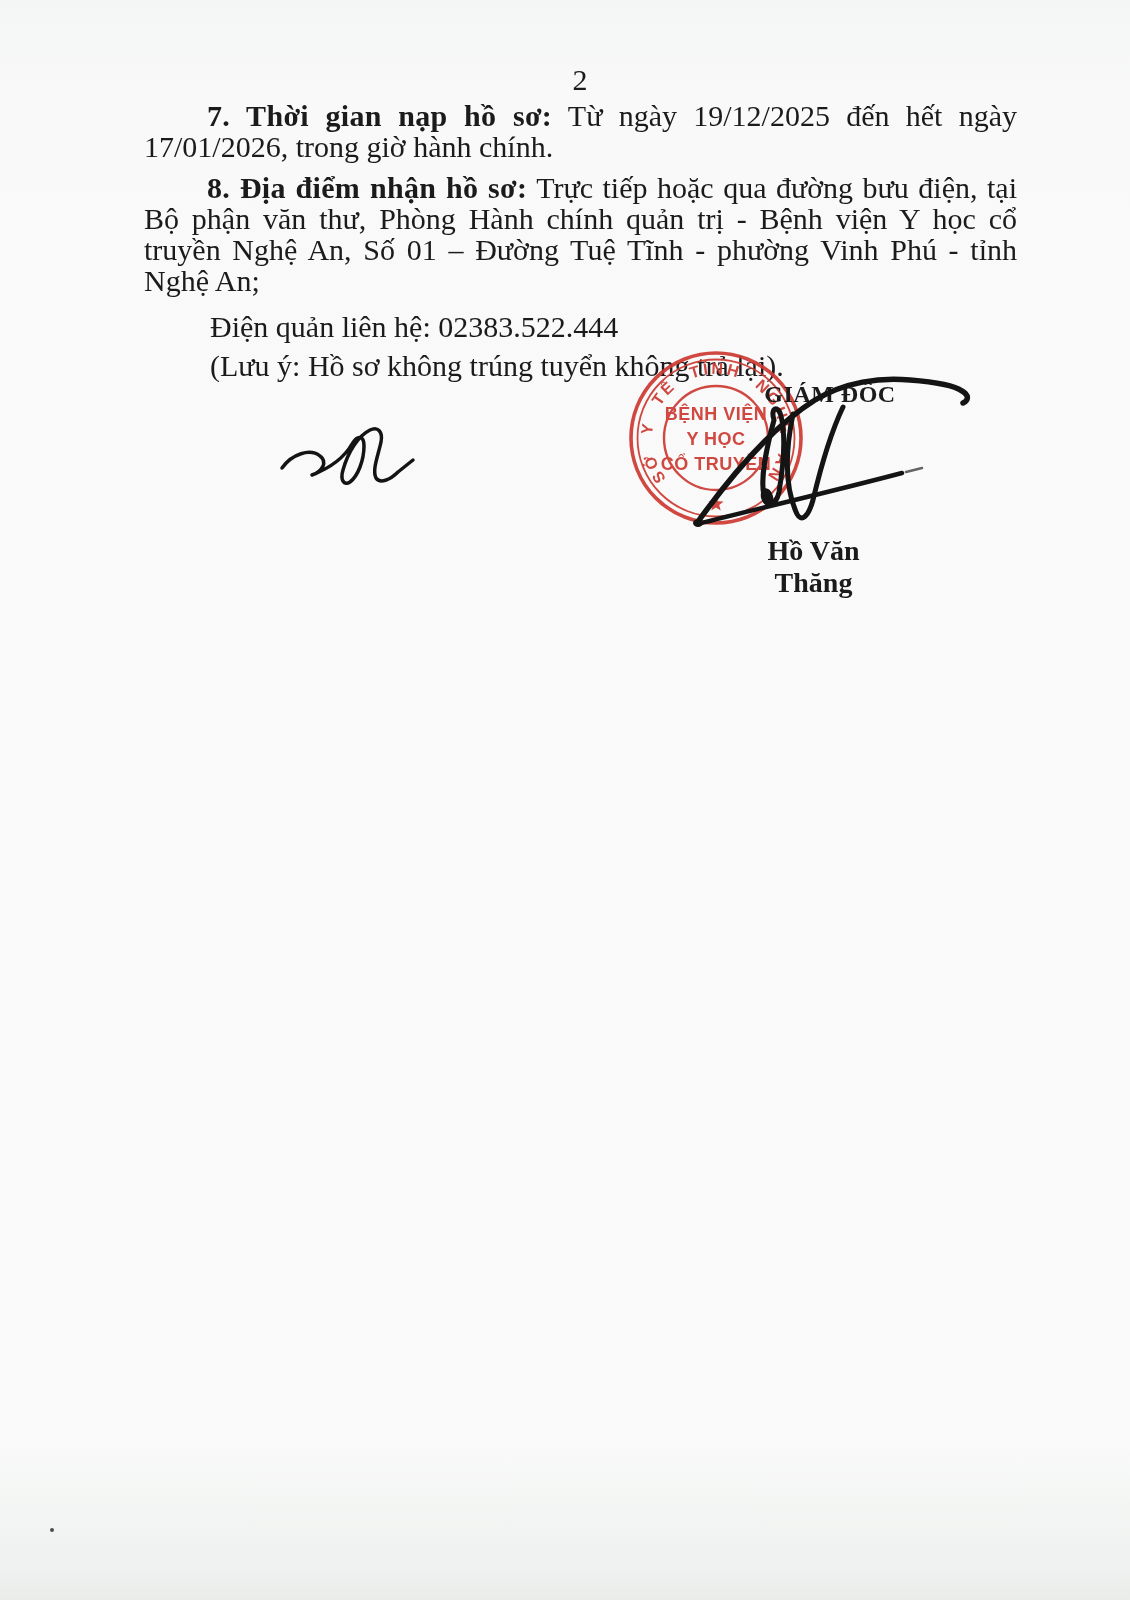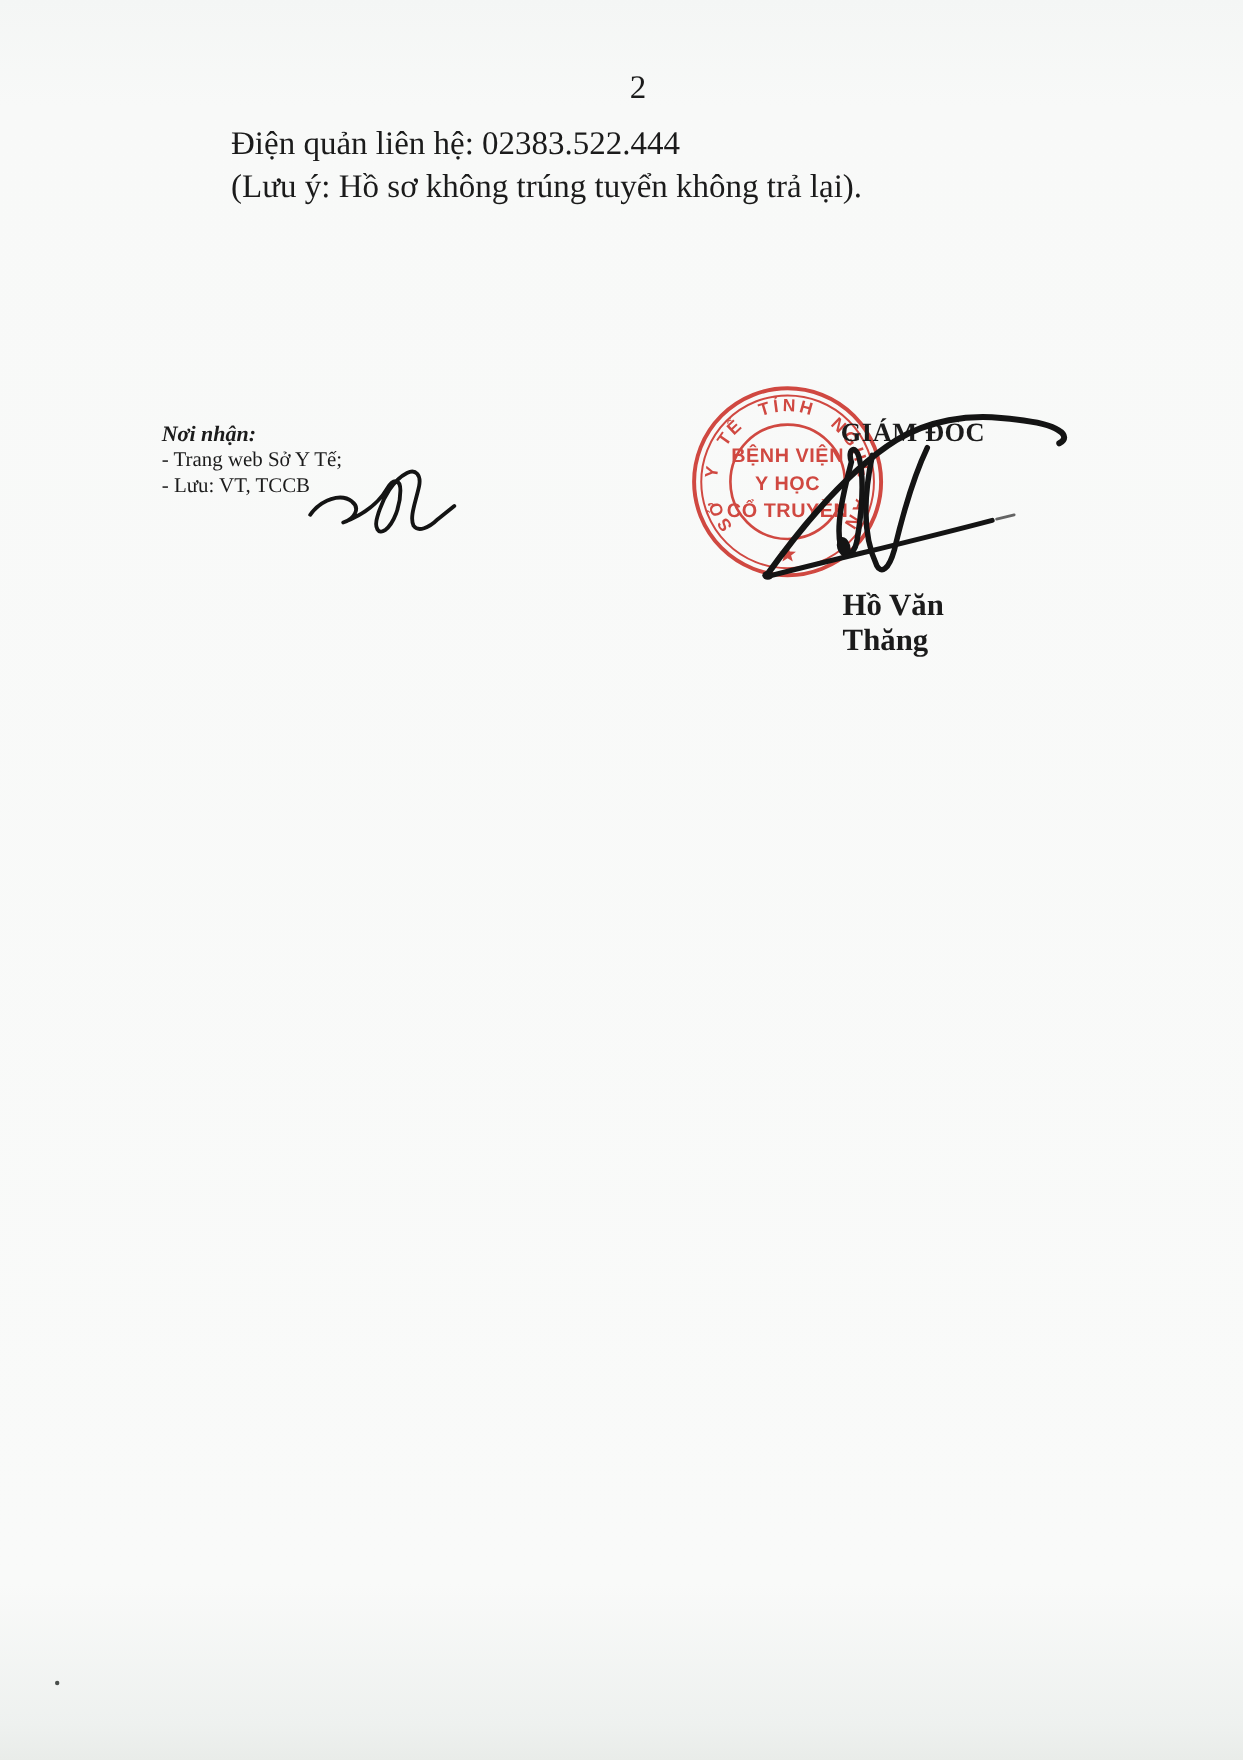--- a/index.html
+++ b/index.html
@@ -53,22 +53,22 @@
   .sig-title {
     position: absolute;
     left: 757px; top: 381px; width: 146px;
     text-align: center;
     font-size: 24px;
     font-weight: bold;
     letter-spacing: 0.5px;
   }
   .sig-name {
     position: absolute;
-    left: 766px; top: 535px; width: 175px;
-    text-align: left;
+    left: 726px; top: 535px; width: 175px;
+    text-align: center;
     font-size: 28px;
     font-weight: bold;
   }
   .stamp-svg {
     position: absolute;
     left: 610px; top: 335px;
     opacity: 0.92;
   }
   .stamp-svg circle { fill: none; stroke: #cd3a32; }
   .stamp-center-text {
@@ -99,29 +99,26 @@
   }
 </style>
 </head>
 <body>
 
 <div class="page">
 
   <div class="pagenum">2</div>
 
   <div class="doc-body">
+    <p class="para"><b>7. Thời gian nạp hồ sơ:</b> <span>Từ ngày 19/12/2025 đến hết ngày 17/01/2026, trong giờ hành chính.</span></p>
+    <p class="para"><b>8. Địa điểm nhận hồ sơ:</b> <span>Trực tiếp hoặc qua đường bưu điện, tại Bộ phận văn thư, Phòng Hành chính quản trị - Bệnh viện Y học cổ truyền Nghệ An, Số 01 – Đường Tuệ Tĩnh - phường Vinh Phú - tỉnh Nghệ An;</span></p>
     <p class="plain-line phone-line">Điện quản liên hệ: 02383.522.444</p>
     <p class="plain-line note-line">(Lưu ý: Hồ sơ không trúng tuyển không trả lại).</p>
   </div>
 
-  <div class="recipients">
-    <div class="heading">Nơi nhận:</div>
-    <div>- Trang web Sở Y Tế;</div>
-    <div>- Lưu: VT, TCCB</div>
-  </div>
 
   <svg class="stamp-svg" width="220" height="210" viewBox="0 0 220 210">
     <circle cx="106" cy="103" r="85" stroke-width="3.6"></circle>
     <circle cx="106" cy="103" r="78.5" stroke-width="1.8"></circle>
     <circle cx="106" cy="103" r="52" stroke-width="2.4"></circle>
     <defs>
       <path id="ringPath" d="M 64.9,152 A 64,64 0 1 1 147.1,152" fill="none"></path>
     </defs>
     <text class="stamp-ring-text">
       <textPath href="#ringPath" startOffset="50%" text-anchor="middle">SỞ Y TẾ TỈNH NGHỆ AN</textPath>

